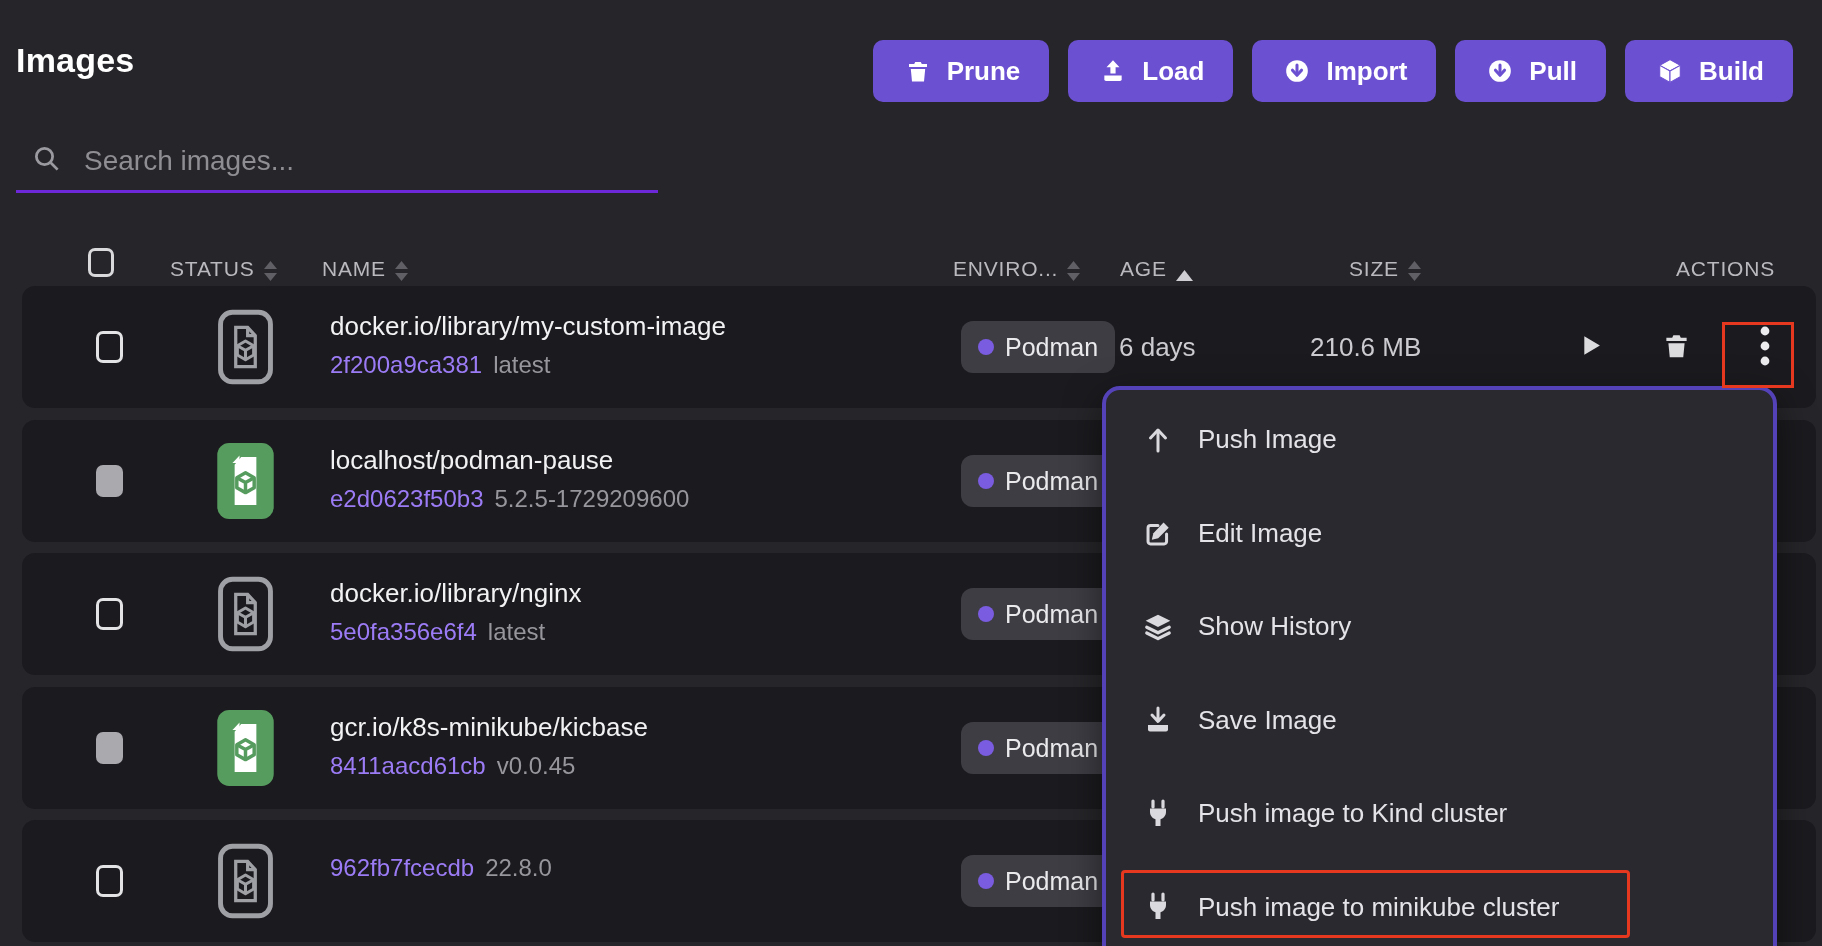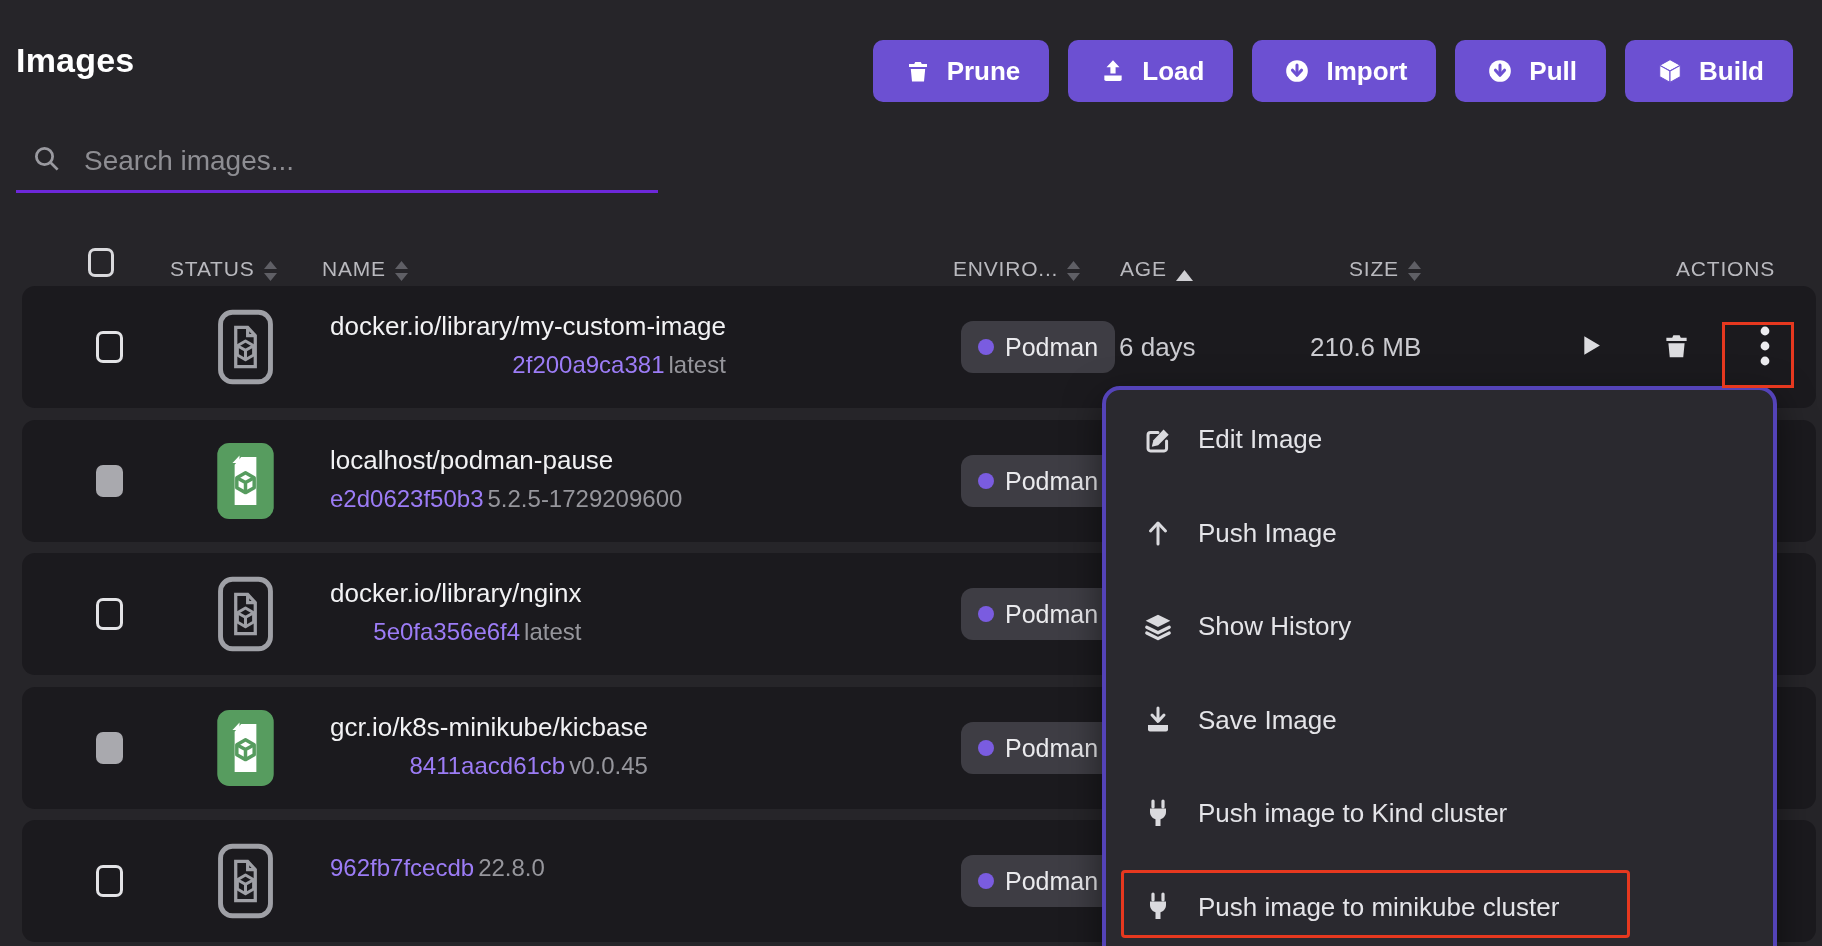--- a/index.html
+++ b/index.html
@@ -22,21 +22,21 @@
          font-size:21px;font-weight:400;color:#b9b9be;letter-spacing:.8px;cursor:pointer;}
   .hcbx{position:absolute;left:88px;top:241px;width:26px;height:29px;border:3px solid #d9d9dc;border-radius:7px;box-sizing:border-box;cursor:pointer;}
   
   .row{position:absolute;left:22px;width:1794px;height:122px;background:#1b1a1e;border-radius:13px;}
   .cbx{position:absolute;left:74px;top:45px;width:27px;height:32px;border-radius:7px;box-sizing:border-box;}
   .cbx.unchecked{border:3px solid #e3e3e6;cursor:pointer;}
   .cbx.disabled{background:#a9a9ae;}
   .tile{position:absolute;left:190px;top:23px;width:67px;height:76px;}
   .ncell{position:absolute;left:308px;top:25px;}
   .img-name{font-size:26px;font-weight:500;color:#f2f2f4;cursor:pointer;}
-  .img-sub{margin-top:9px;font-size:24px;display:flex;gap:4px;justify-content:flex-end;}
+  .img-sub{margin-top:9px;font-size:24px;display:flex;gap:11px;}
   .digest{color:#9c7cf6;}
   .tag{color:#96969c;}
   .badge{position:absolute;left:939px;top:35px;height:52px;border-radius:12px;background:#3e3d44;
          display:flex;align-items:center;gap:11px;padding:0 17px;font-size:25px;color:#eaeaed;}
   .dot{width:16px;height:16px;border-radius:50%;background:#7a5ce0;}
   .cell-age{position:absolute;left:1097px;top:0;height:122px;display:flex;align-items:center;font-size:26px;color:#cbcbd0;}
   .cell-size{position:absolute;left:1288px;top:0;height:122px;display:flex;align-items:center;font-size:26px;color:#cbcbd0;}
   .act{position:absolute;top:0;height:122px;width:44px;display:flex;align-items:center;justify-content:center;
        background:none;border:none;cursor:pointer;color:#dcdcdf;padding:0;}
   .act.play{left:1545px;} .act.trash{left:1632px;} .act.kebab{left:1721px;}
@@ -292,35 +292,35 @@
     </div>
     <span class="badge">
       <span class="dot"></span>
       <span>Podman</span>
     </span>
   </div>
 
   <div class="menu">
     <div class="menu-item">
       <span class="mi-icon">
+        <svg width="28" height="30" viewBox="0 0 28 30" fill="none" stroke="#dadade" stroke-width="3" stroke-linecap="round" stroke-linejoin="round">
+            <path d="M14 26 V5.5"></path>
+            <path d="M6.5 13 L14 5 L21.5 13"></path>
+          </svg>
+      </span>
+      <span>Push Image</span>
+    </div>
+    <div class="menu-item">
+      <span class="mi-icon">
         <svg width="30" height="30" viewBox="0 0 28 28">
             <path d="M22 15 V22 a2.3 2.3 0 0 1 -2.3 2.3 H7 A2.3 2.3 0 0 1 4.7 22 V9.3 A2.3 2.3 0 0 1 7 7 H14" fill="none" stroke="#dadade" stroke-width="2.8" stroke-linecap="round"></path>
             <path d="M19.2 4.2 L24 9 L14.2 18.8 L8.2 20.3 L9.7 14.3 Z" fill="#dadade"></path>
           </svg>
       </span>
       <span>Edit Image</span>
-    </div>
-    <div class="menu-item">
-      <span class="mi-icon">
-        <svg width="28" height="30" viewBox="0 0 28 30" fill="none" stroke="#dadade" stroke-width="3" stroke-linecap="round" stroke-linejoin="round">
-            <path d="M14 26 V5.5"></path>
-            <path d="M6.5 13 L14 5 L21.5 13"></path>
-          </svg>
-      </span>
-      <span>Push Image</span>
     </div>
     <div class="menu-item">
       <span class="mi-icon">
         <svg width="30" height="30" viewBox="0 0 28 28">
             <polygon points="14,2.5 25.5,8.2 14,13.9 2.5,8.2" fill="#dadade"></polygon>
             <path d="M3.5 14.2 L14 19.4 L24.5 14.2" fill="none" stroke="#dadade" stroke-width="3" stroke-linecap="round" stroke-linejoin="round"></path>
             <path d="M3.5 19.6 L14 24.8 L24.5 19.6" fill="none" stroke="#dadade" stroke-width="3" stroke-linecap="round" stroke-linejoin="round"></path>
           </svg>
       </span>
       <span>Show History</span>

